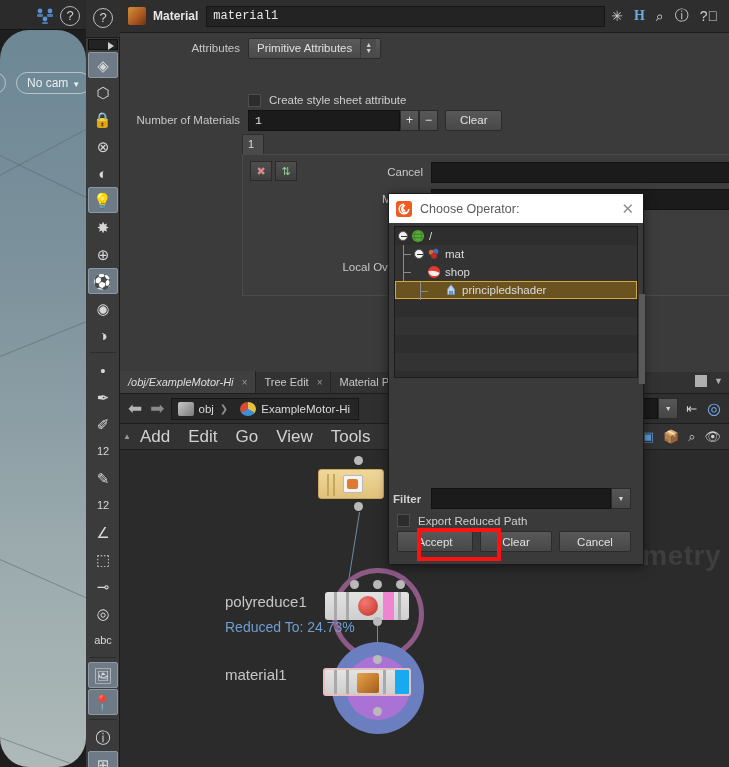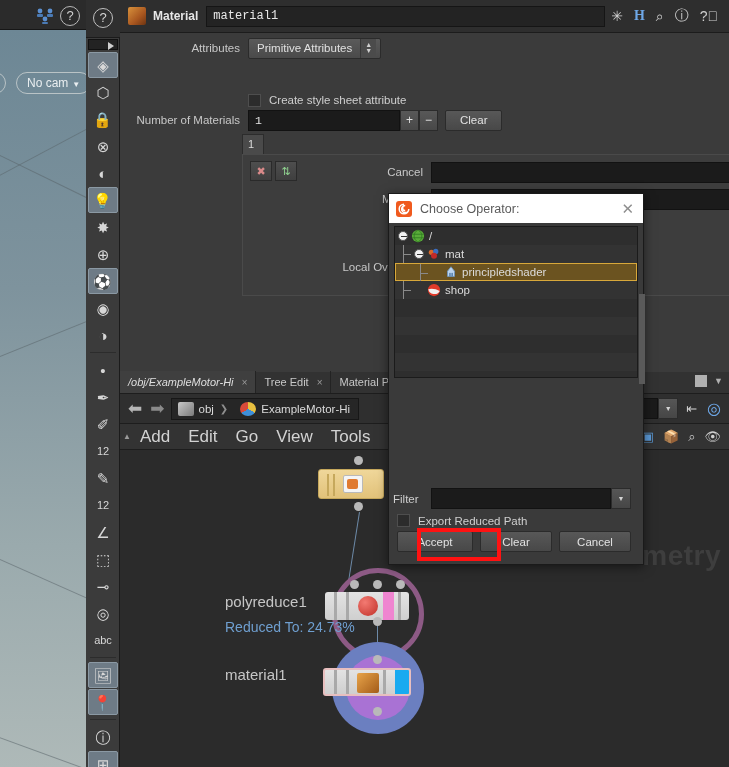--- a/index.html
+++ b/index.html
@@ -9,20 +9,21 @@
     font-family: "Liberation Sans", sans-serif;
     overflow: hidden;
   }
   #root { position: relative; width: 729px; height: 767px; }
 
   
   .viewport {
     position: absolute; left: 0; top: 30px; width: 86px; height: 737px;
     background: linear-gradient(180deg, #6d8795 0%, #7e939d 35%, #9aaaad 70%, #aeb9b8 100%);
     overflow: hidden;
+    border-radius: 29px;
   }
   .vp-line { position: absolute; height: 1px; background: rgba(90,100,105,.55); transform-origin: 0 0; }
   .vp-topbar {
     position: absolute; left: 0; top: 0; width: 86px; height: 30px;
     background: #2b2b2b; border-bottom: 1px solid #161616;
   }
   .vp-icon-people {
     position: absolute; right: 32px; top: 8px; width: 18px; height: 16px;
   }
   .vp-help {
@@ -522,50 +523,50 @@
           </span>
           <span style="position: absolute; left: 8px; top: 0px; width: 1px; height: 18px; background: rgb(138, 138, 138);"></span>
           <span style="position: absolute; left: 8px; top: 9px; width: 8px; height: 1px; background: rgb(138, 138, 138);"></span>
           <span style="position: absolute; left: 32px; width: 14px; height: 14px;"><svg width="14" height="14" viewBox="0 0 16 16">
               <circle cx="5" cy="6" r="3" fill="#d86a2a"></circle>
               <circle cx="10" cy="5" r="3" fill="#3a6ec0"></circle>
               <circle cx="8" cy="10" r="3.4" fill="#c02a2a"></circle>
             </svg></span>
           <span style="position: absolute; left: 50px; color: rgb(220, 220, 220); font-size: 11.5px;">mat</span>
         </div>
+        <div style="position: relative; height: 18px; display: flex; align-items: center; background: rgb(51, 51, 51);">
+          <span style="position: absolute; left: 8px; top: 0px; width: 1px; height: 18px; background: rgb(138, 138, 138);"></span>
+          <span style="position: absolute; left: 8px; top: 9px; width: 8px; height: 1px; background: rgb(138, 138, 138);"></span>
+          <span style="position: absolute; left: 32px; width: 14px; height: 14px;"><svg width="14" height="14" viewBox="0 0 16 16">
+              <circle cx="8" cy="8" r="7" fill="#e03a2a"></circle>
+              <path d="M1.5 7a20 20 0 0 1 13 2 7 7 0 0 1-13-2" fill="#f0f0f0"></path>
+            </svg></span>
+          <span style="position: absolute; left: 50px; color: rgb(220, 220, 220); font-size: 11.5px;">shop</span>
+        </div>
         <div style="position: relative; height: 18px; display: flex; align-items: center; background: rgb(107, 83, 32); border: 1px solid rgb(216, 168, 58);">
           <span style="position: absolute; left: 24px; top: 0px; width: 1px; height: 18px; background: rgb(138, 138, 138);"></span>
           <span style="position: absolute; left: 24px; top: 9px; width: 8px; height: 1px; background: rgb(138, 138, 138);"></span>
           <span style="position: absolute; left: 48px; width: 14px; height: 14px;"><svg width="14" height="14" viewBox="0 0 16 16">
               <path d="M8 2 L12 7 L12 13 L4 13 L4 7 Z" fill="#bcd4ee" stroke="#6f95bb"></path>
               <rect x="6" y="9" width="1.6" height="4" fill="#4f7aa5"></rect>
               <rect x="8.5" y="9" width="1.6" height="4" fill="#4f7aa5"></rect>
             </svg></span>
           <span style="position: absolute; left: 66px; color: rgb(220, 220, 220); font-size: 11.5px;">principledshader</span>
         </div>
-        <div style="position: relative; height: 18px; display: flex; align-items: center; background: rgb(51, 51, 51);">
-          <span style="position: absolute; left: 8px; top: 0px; width: 1px; height: 18px; background: rgb(138, 138, 138);"></span>
-          <span style="position: absolute; left: 8px; top: 9px; width: 8px; height: 1px; background: rgb(138, 138, 138);"></span>
-          <span style="position: absolute; left: 32px; width: 14px; height: 14px;"><svg width="14" height="14" viewBox="0 0 16 16">
-              <circle cx="8" cy="8" r="7" fill="#e03a2a"></circle>
-              <path d="M1.5 7a20 20 0 0 1 13 2 7 7 0 0 1-13-2" fill="#f0f0f0"></path>
-            </svg></span>
-          <span style="position: absolute; left: 50px; color: rgb(220, 220, 220); font-size: 11.5px;">shop</span>
-        </div>
         <div style="height: 18px; background: rgb(46, 46, 46);"></div>
         <div style="height: 18px; background: rgb(51, 51, 51);"></div>
         <div style="height: 18px; background: rgb(46, 46, 46);"></div>
         <div style="height: 18px; background: rgb(51, 51, 51);"></div>
         <div style="height: 18px; background: rgb(46, 46, 46);"></div>
       </div>
 
     <div style="position:absolute; left:250px; top:100px; width:6px; height:90px; background:#5a5a5a;"></div>
 
     <div style="position:absolute; left:4px; top:294px; display:flex; align-items:center; width:248px;">
-      <span style="color:#cfcfcf; font-size:11.5px; width:38px;">Filter</span>
+      <span style="color:#cfcfcf; font-size:11.5px; width:38px;font-weight:bold;">Filter</span>
       <span class="tfield" style="width:180px;"></span>
       <span class="dropcap">▼</span>
     </div>
 
     <div style="position:absolute; left:8px; top:320px; display:flex; align-items:center;">
       <span class="chk"></span>
       <span class="chktxt">Export Reduced Path</span>
     </div>
 
     <div style="position:absolute; left:8px; top:337px; display:flex; gap:7px;">

